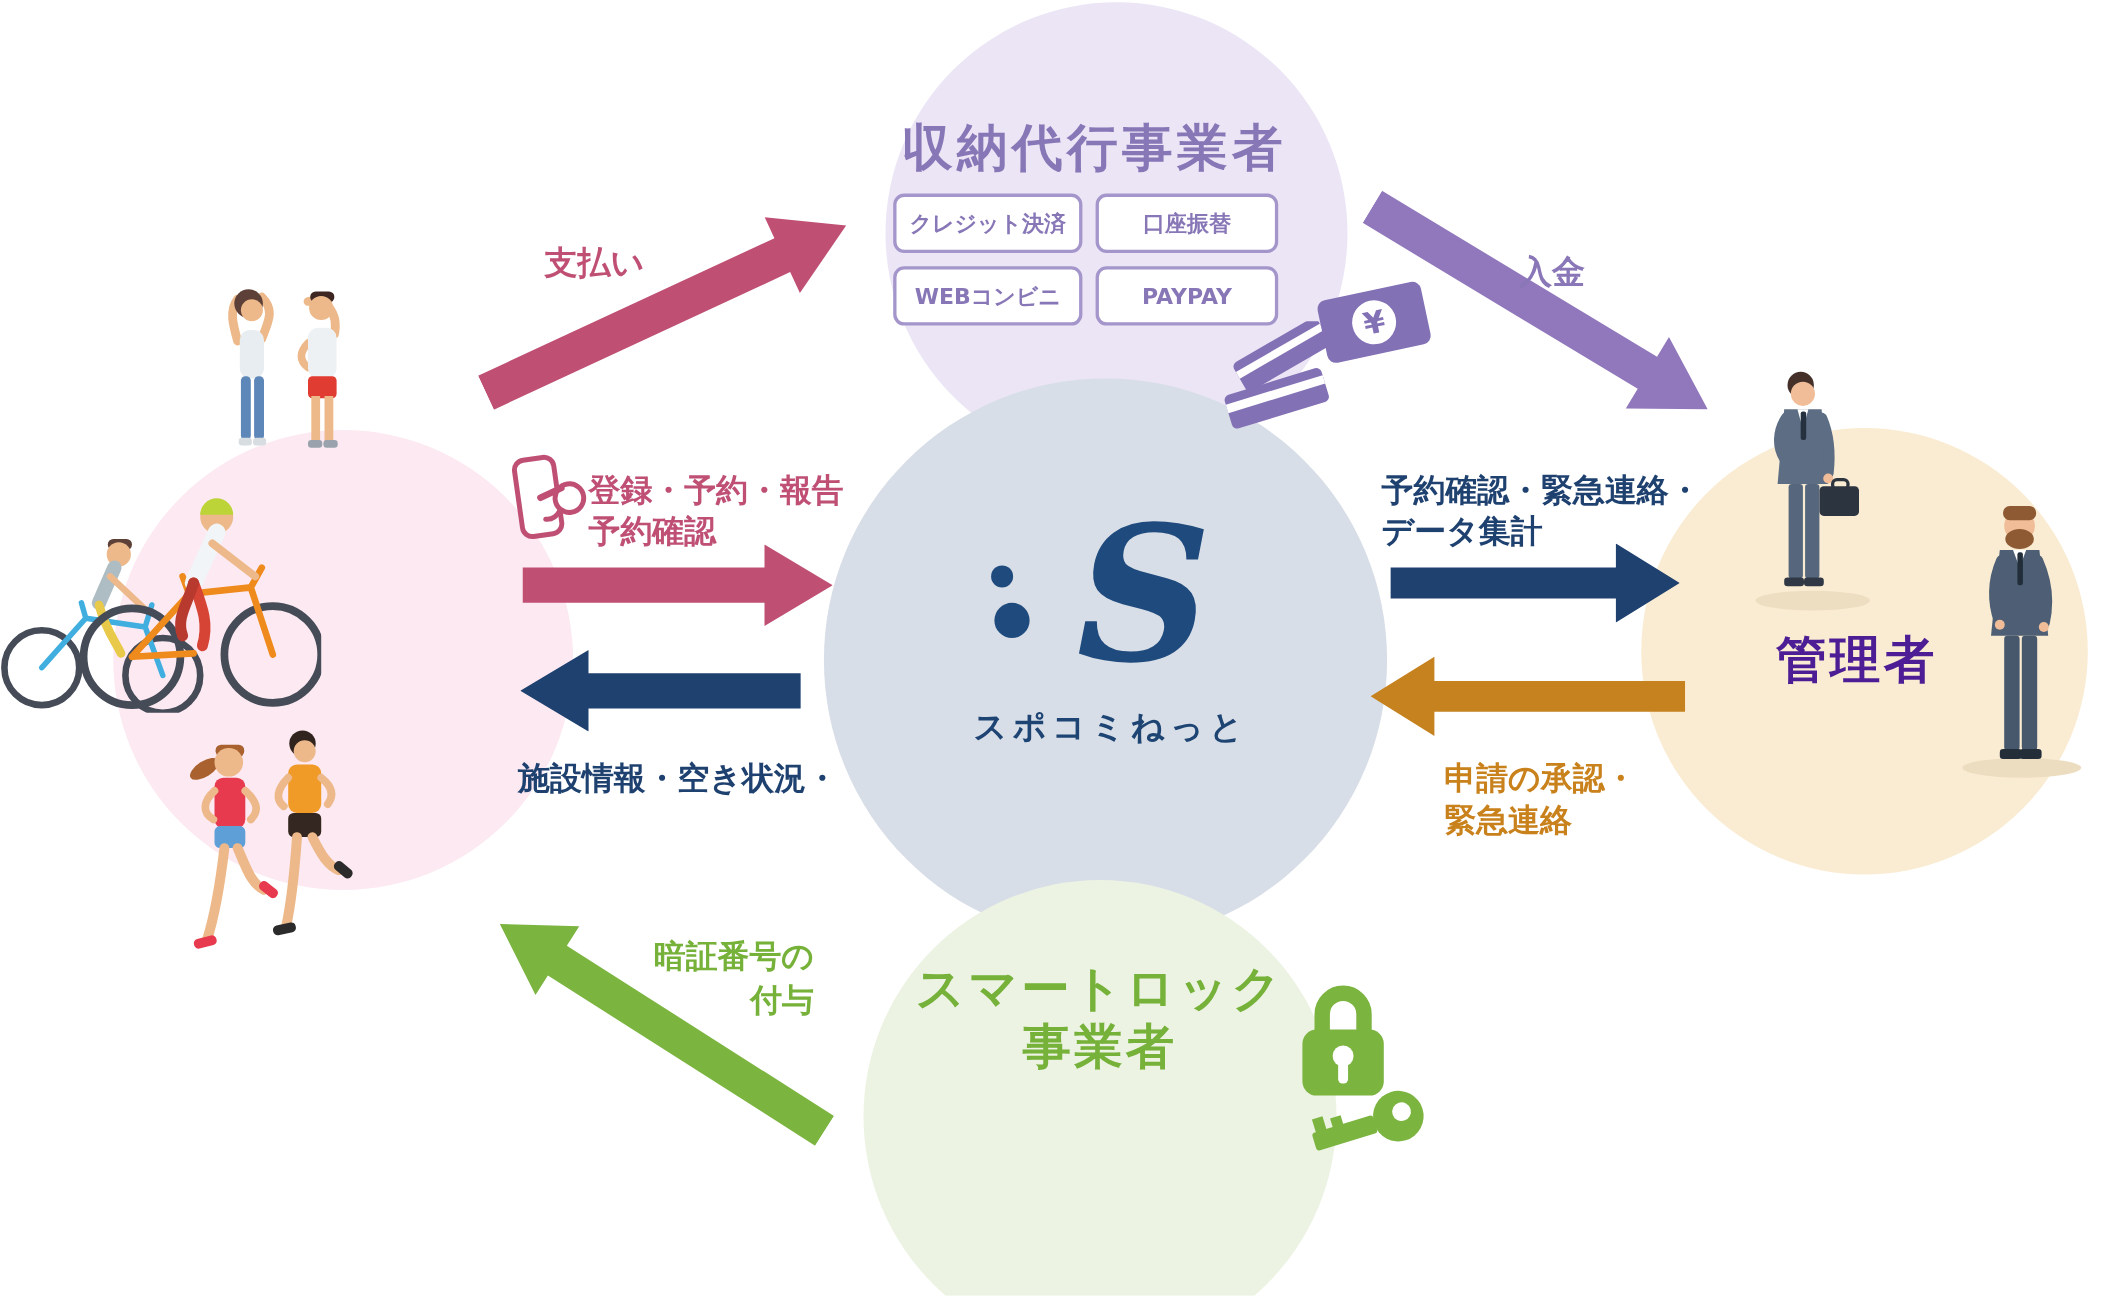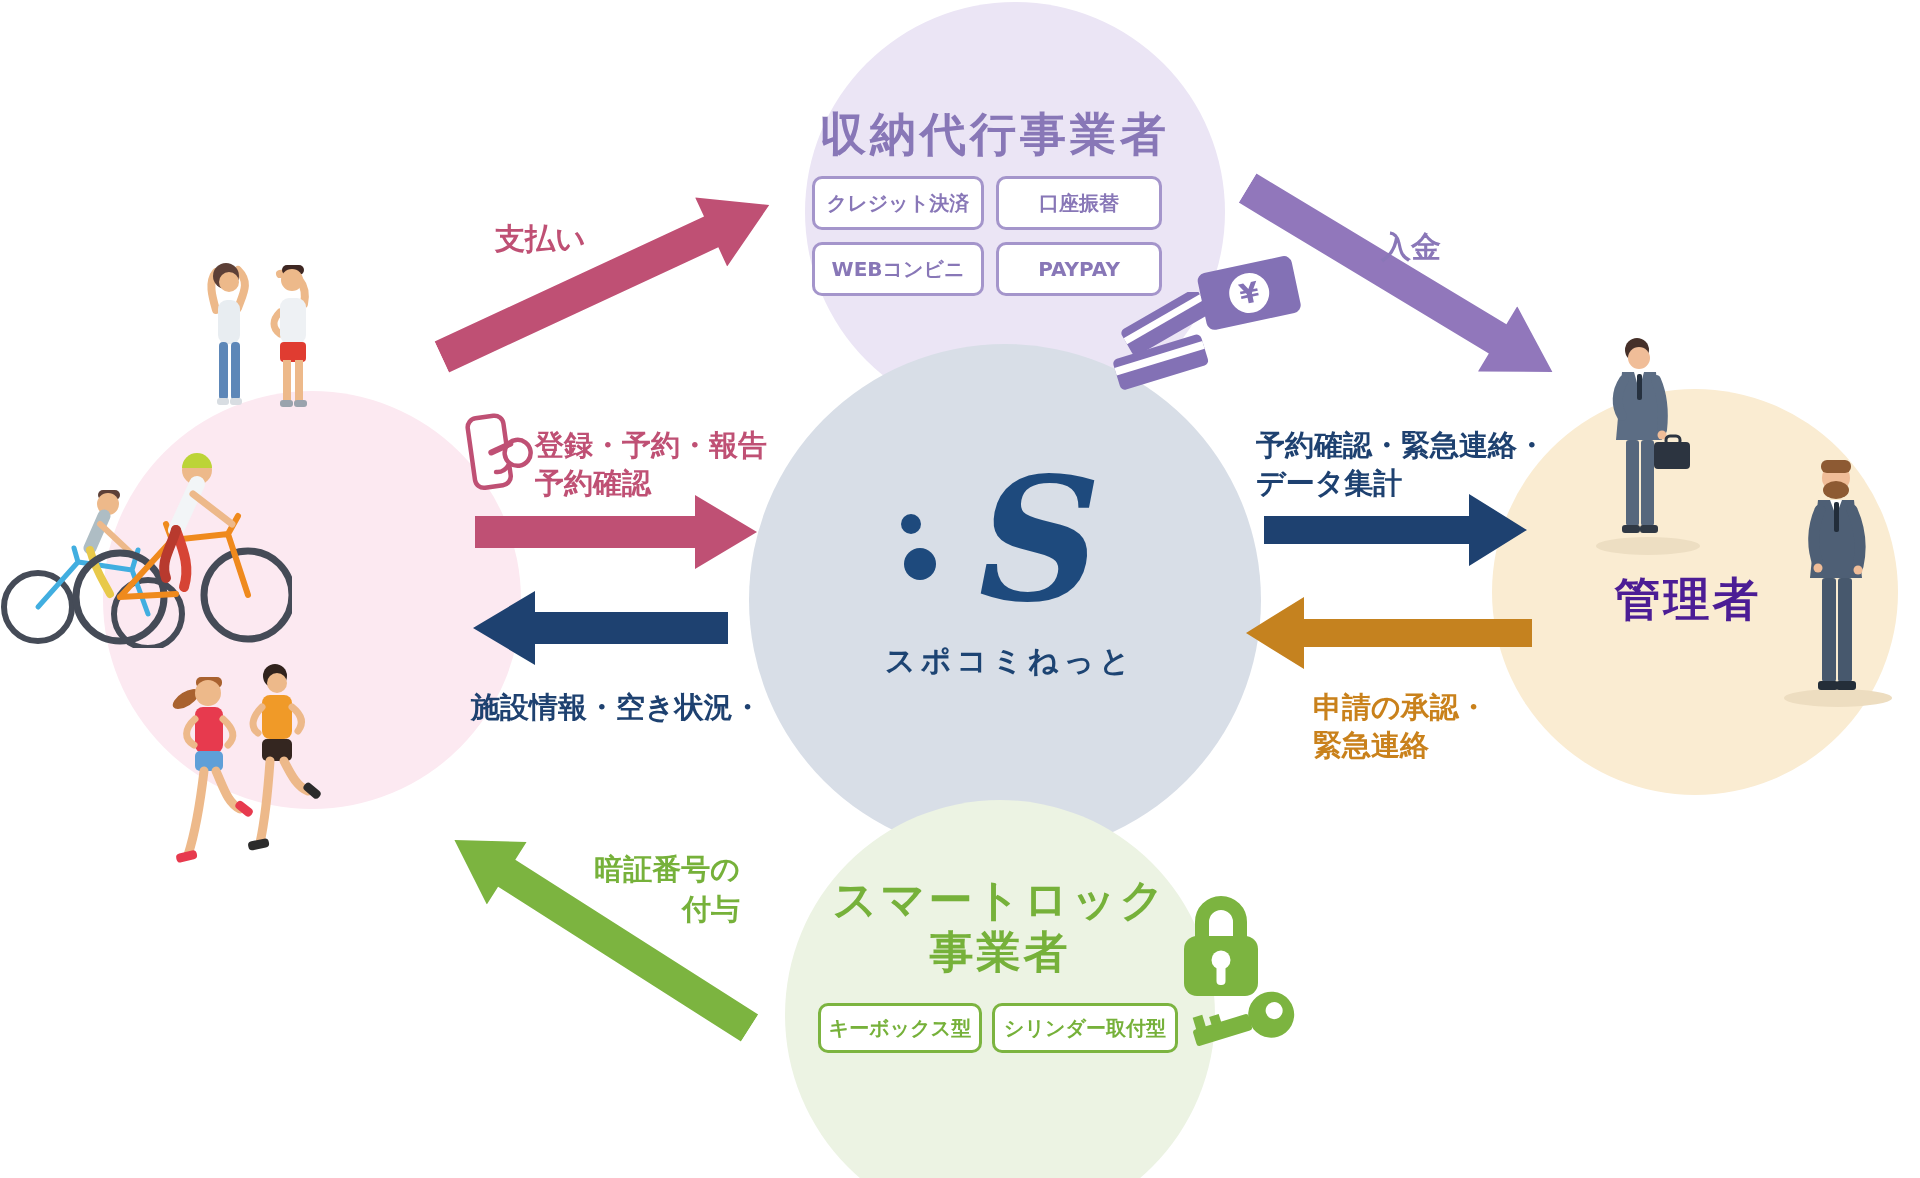--- a/index.html
+++ b/index.html
@@ -251,24 +251,20 @@
     <div>スマートロック</div>
     <div>事業者</div>
   </div>
 
   <div class="chips" id="chips-payment">
     <div class="chip">クレジット決済</div>
     <div class="chip">口座振替</div>
     <div class="chip">WEBコンビニ</div>
     <div class="chip">PAYPAY</div>
   </div>
-  <div class="chips" id="chips-smartlock">
-    <div class="chip">キーボックス型</div>
-    <div class="chip">シリンダー取付型</div>
-  </div>
 
   <div class="label" id="label-payment">支払い</div>
   <div class="label" id="label-deposit">入金</div>
   <div class="label two-line" id="label-application">
     <div>登録・予約・報告</div>
     <div>予約確認</div>
   </div>
   <div class="label two-line" id="label-facility">
     <div>施設情報・空き状況・</div>
   </div>

